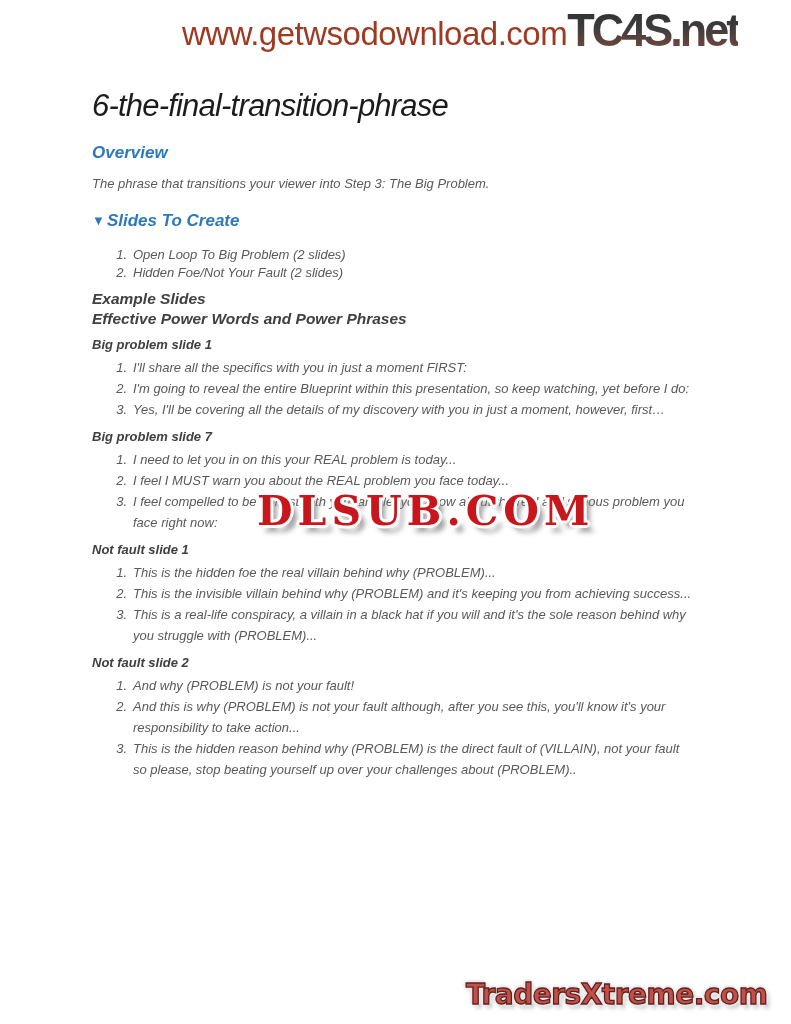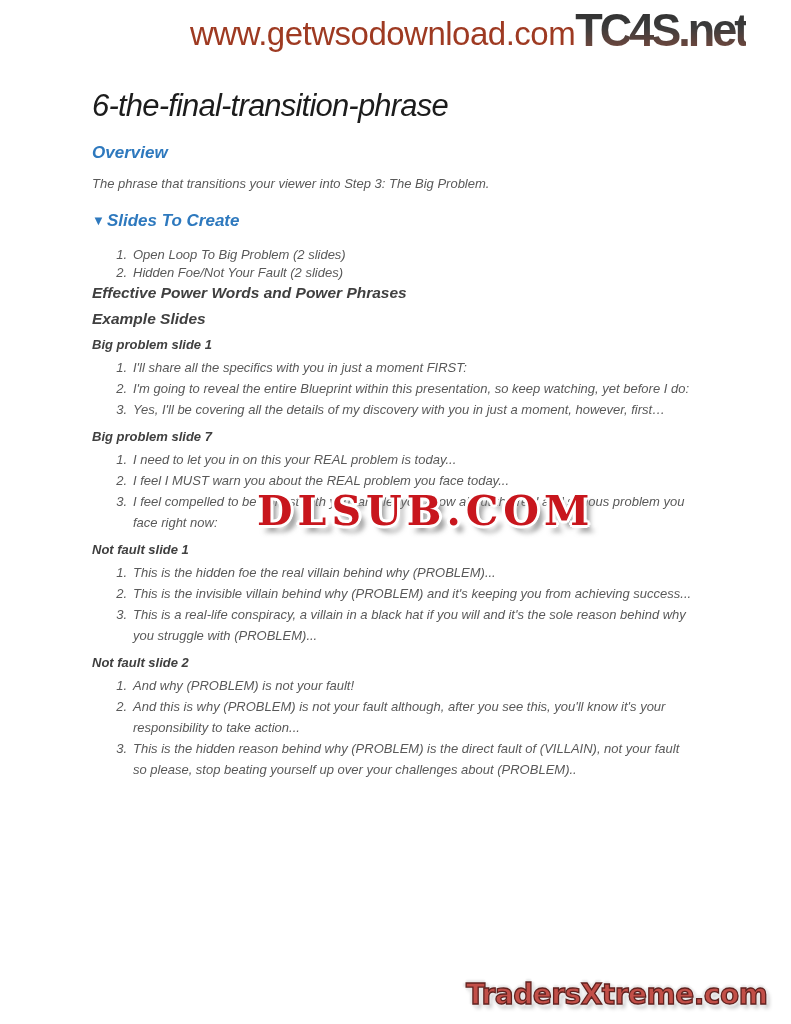--- a/index.html
+++ b/index.html
@@ -9,21 +9,21 @@
     height: 1024px;
     background: #ffffff;
     overflow: hidden;
     font-family: "Liberation Sans", sans-serif;
   }
 
   
   .header-wm {
     position: absolute;
     top: 4px;
-    left: 190px;
+    left: 182px;
     white-space: nowrap;
     display: flex;
     align-items: baseline;
   }
   .header-url {
     font-size: 33px;
     letter-spacing: -0.5px;
     color: #9e3a22;
   }
   .header-logo {
@@ -165,22 +165,22 @@
       <div class="row">
         <span class="num">1.</span>
         <span class="txt">Open Loop To Big Problem (2 slides)</span>
       </div>
       <div class="row">
         <span class="num">2.</span>
         <span class="txt">Hidden Foe/Not Your Fault (2 slides)</span>
       </div>
     </div>
 
+    <h3 class="h-large example">Example Slides</h3>
     <h3 class="h-large power">Effective Power Words and Power Phrases</h3>
-    <h3 class="h-large example">Example Slides</h3>
 
     <h4 class="h-small">Big problem slide 1</h4>
     <div class="olist loose">
       <div class="row">
         <span class="num">1.</span>
         <span class="txt">I'll share all the specifics with you in just a moment FIRST:</span>
       </div>
       <div class="row">
         <span class="num">2.</span>
         <span class="txt">I'm going to reveal the entire Blueprint within this presentation, so keep watching, yet before I do:</span>

